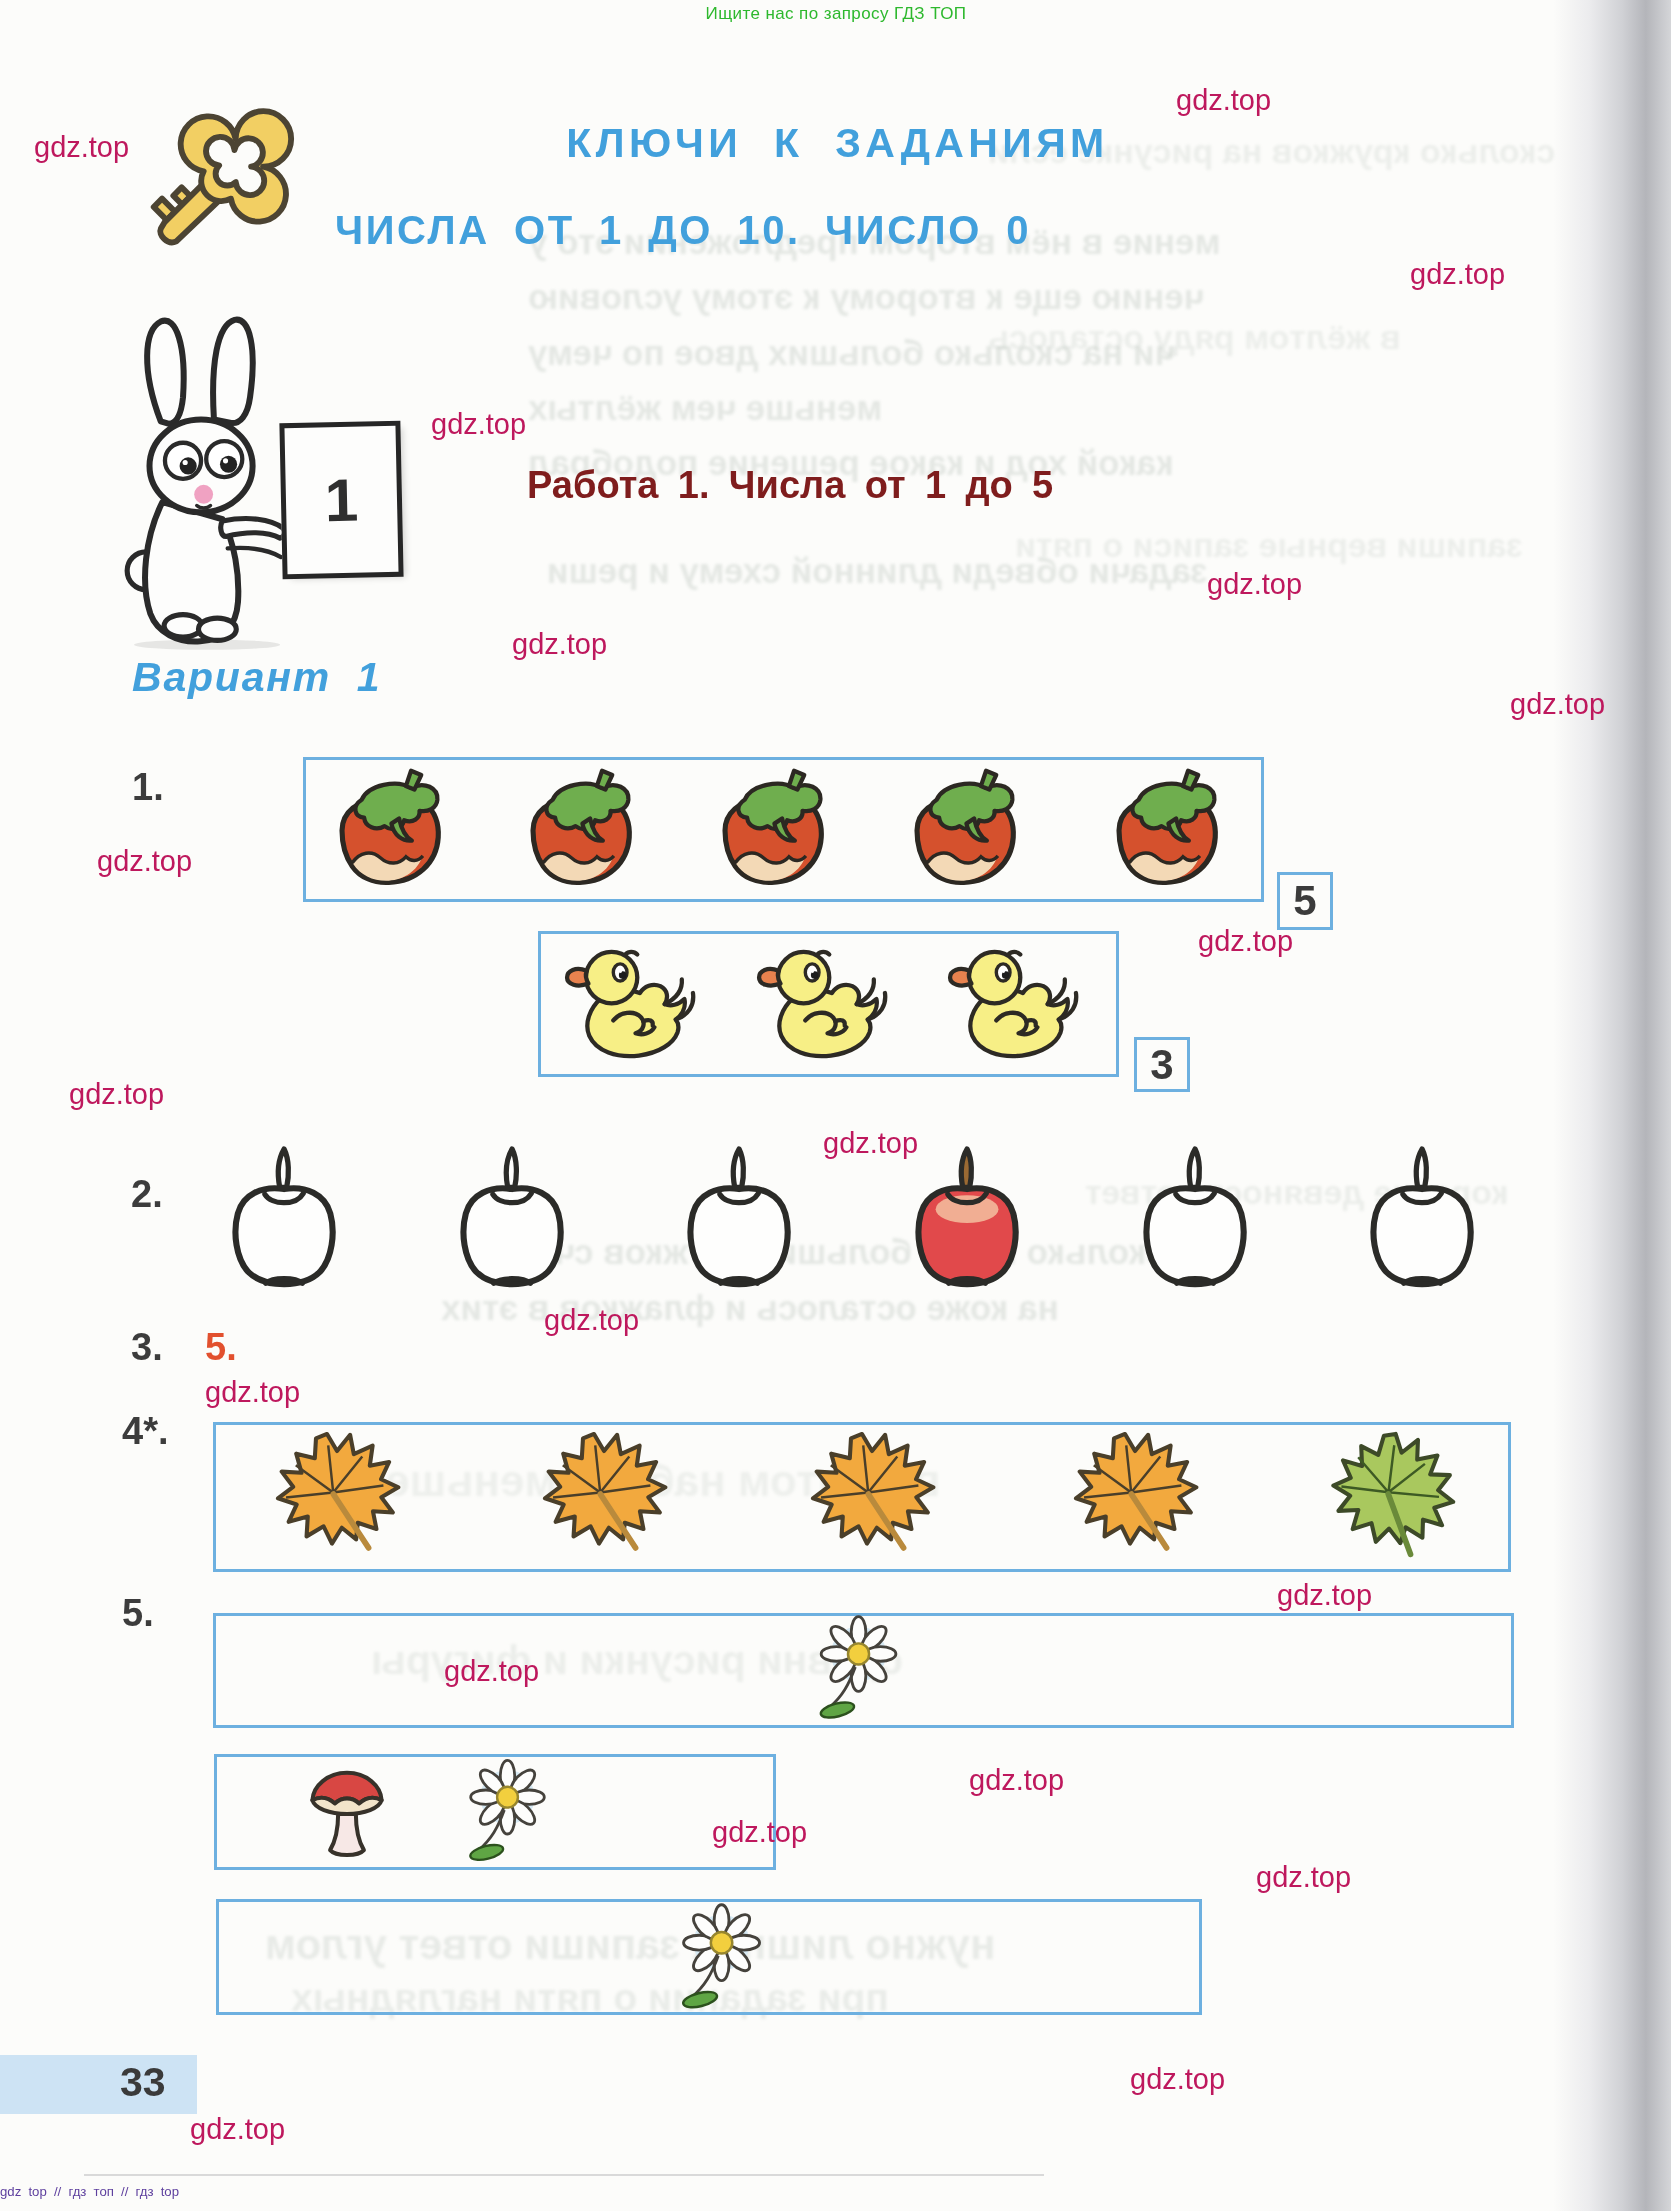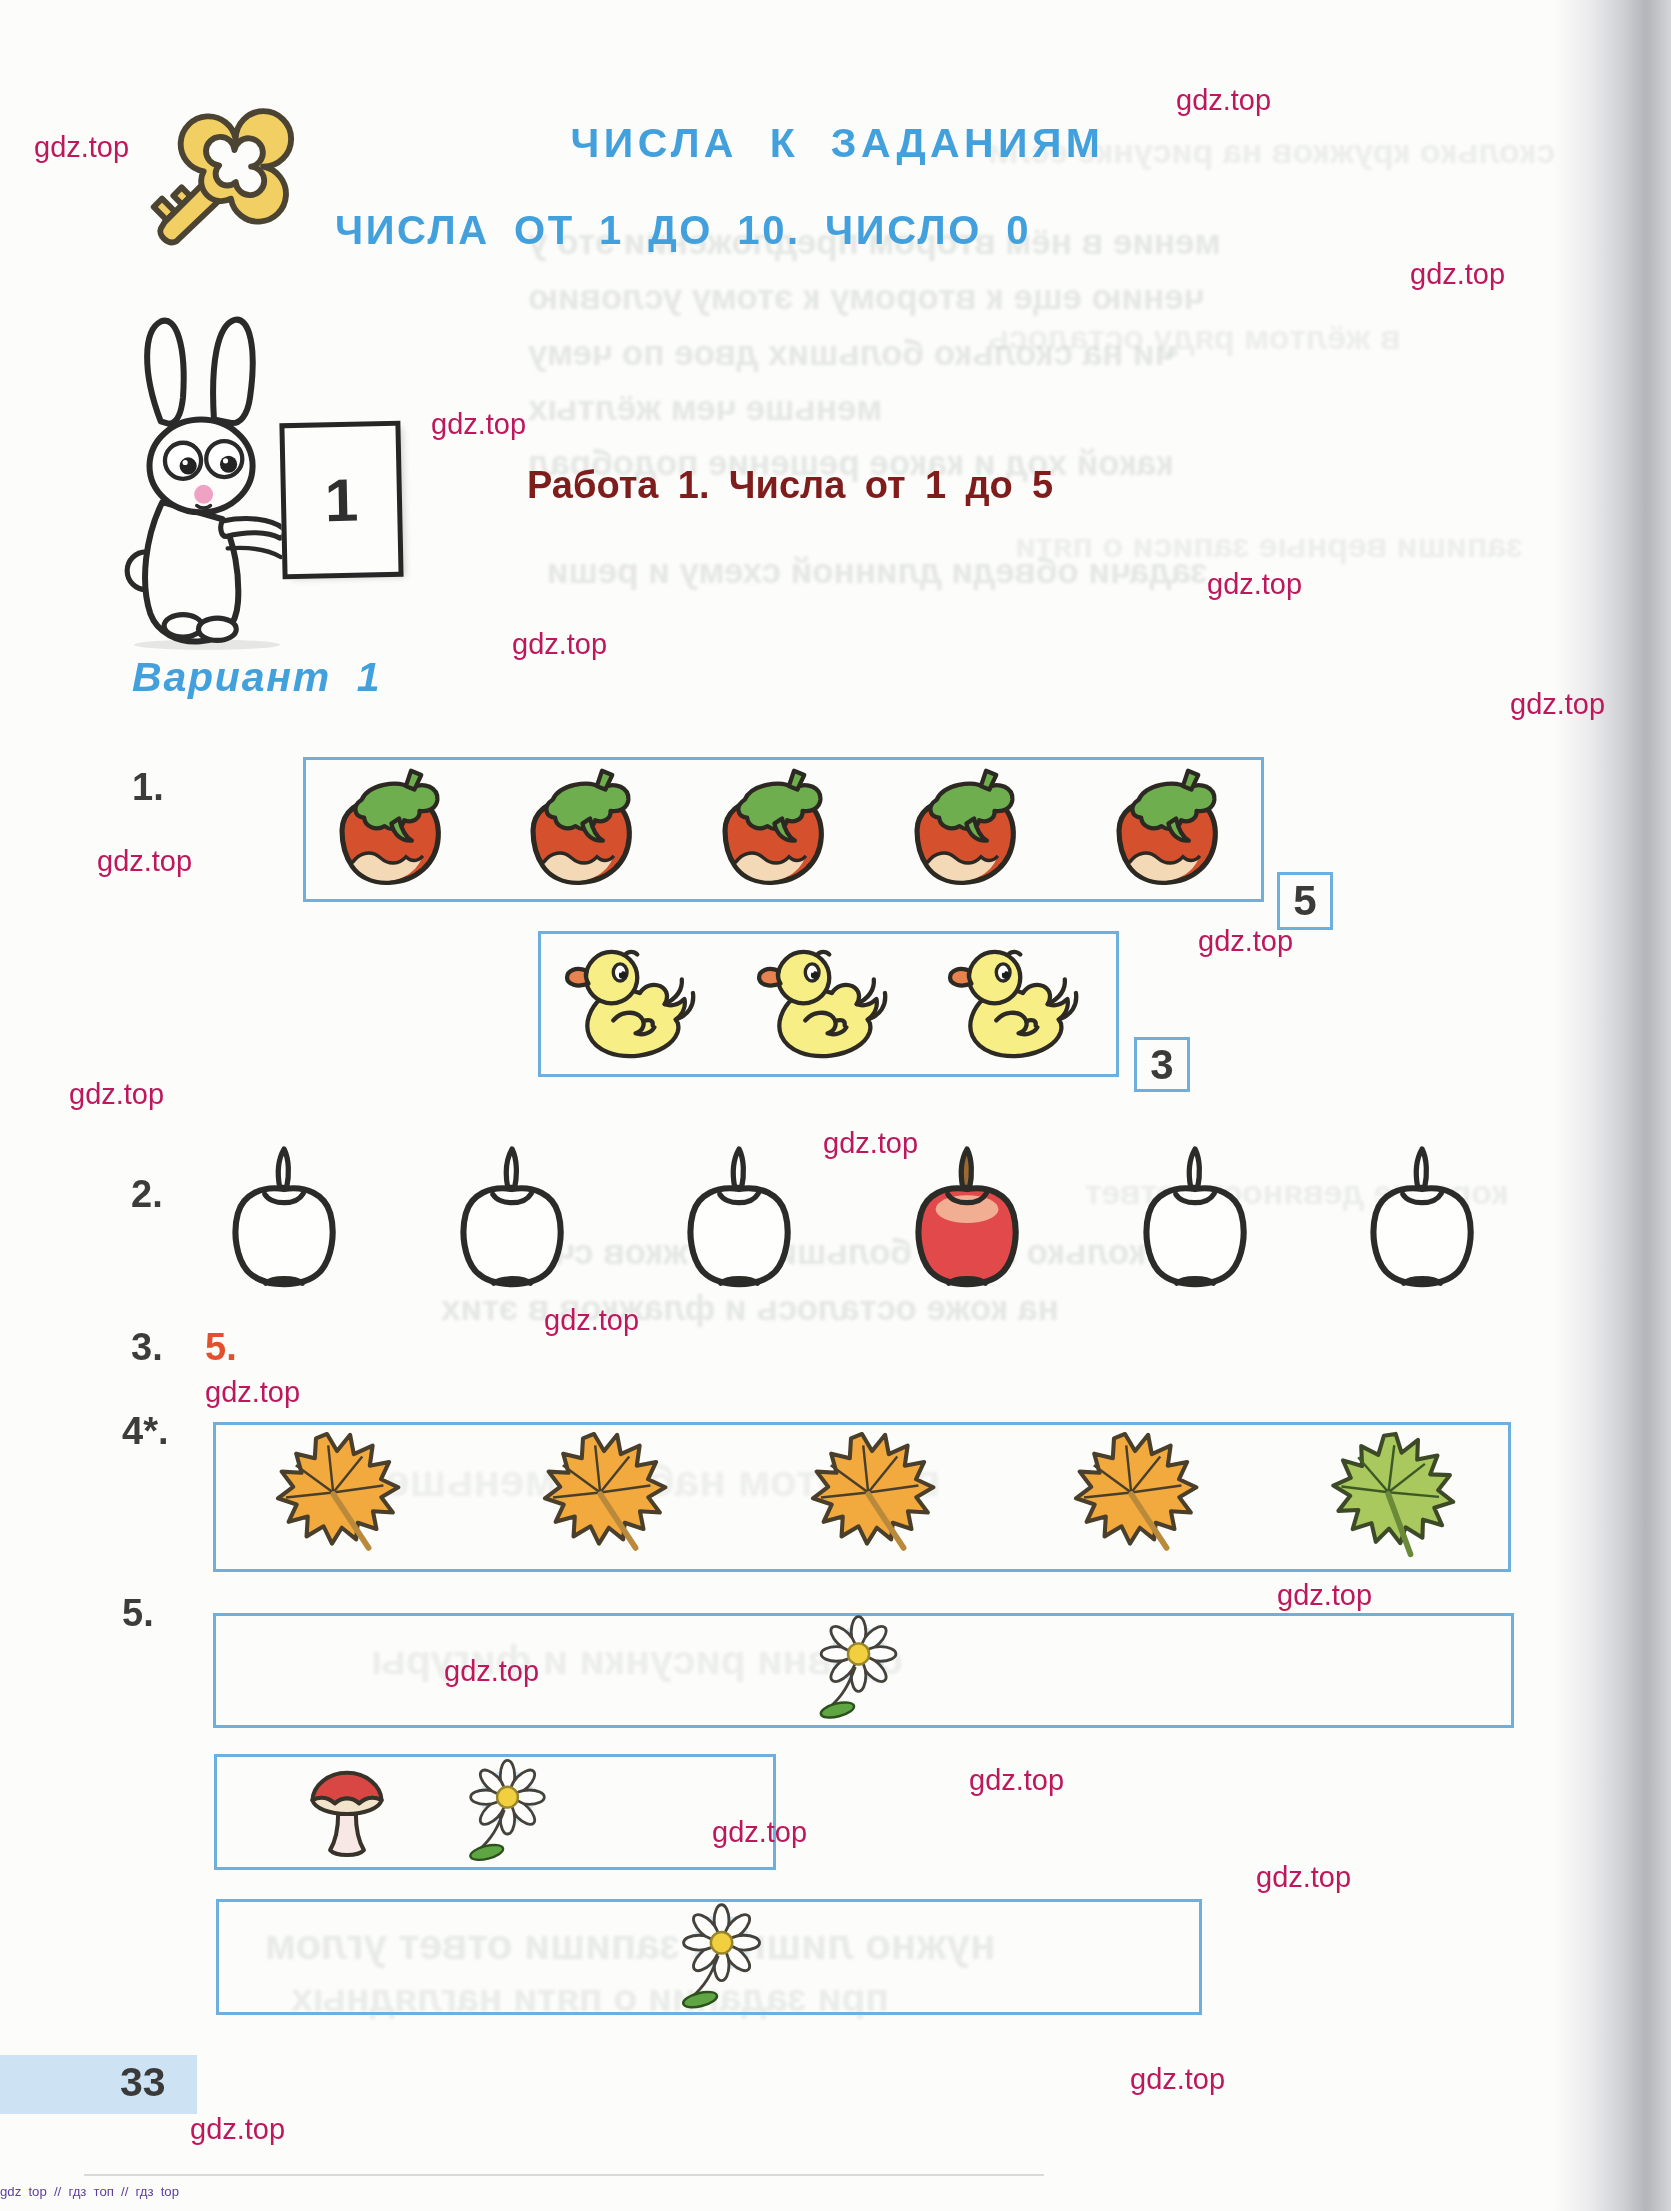--- a/index.html
+++ b/index.html
@@ -60,20 +60,21 @@
   <div class="bleed" style="left:988px;top:318px;font-size:34px;opacity:.16;">в жёлтом ряду осталось</div>
   <div class="bleed" style="left:1015px;top:526px;font-size:34px;opacity:.16;">запиши верные записи о пяти</div>
   <div class="bleed" style="left:476px;top:1232px;font-size:35px;">сколько всего больших кружков считая</div>
   <div class="bleed" style="left:441px;top:1288px;font-size:35px;">на коже осталось и флажков в этих</div>
   <div class="bleed" style="left:1085px;top:1173px;font-size:34px;opacity:.17;">корзине девяносто ответ</div>
   <div class="bleed" style="left:291px;top:1456px;font-size:44px;opacity:.14;">в жёлтом наборе меньше чем</div>
   <div class="bleed" style="left:371px;top:1637px;font-size:41px;opacity:.16;">сравни рисунки и фигуры</div>
   <div class="bleed" style="left:265px;top:1921px;font-size:42px;opacity:.2;">нужно лишних запиши ответ углом</div>
   <div class="bleed" style="left:291px;top:1976px;font-size:39px;opacity:.18;">при задании о пяти наглядных</div>
 
+  <div class="promo">Ищите нас по запросу ГДЗ ТОП</div>
 
   <svg width="0" height="0" style="position:absolute" aria-hidden="true">
     <defs>
       <symbol id="tomato" viewBox="0 0 150 155" overflow="visible">
         <path fill="#d5512d" stroke="#2c2822" stroke-width="6" stroke-linejoin="round" d="M75 36 C110 30 136 52 134 86 C132 117 108 138 76 139 C58 140 42 133 33 120 C26 110 21 94 21 78 C21 52 45 41 75 36 Z"></path>
         <path fill="#f3d9b6" stroke="none" d="M34 117 C43 104 57 102 67 111 C77 120 88 119 96 110 C102 116 110 116 115 109 C110 125 94 136 76 137 C59 138 43 131 34 117 Z"></path>
         <path fill="none" stroke="#2c2822" stroke-width="4" d="M33 116 C42 103 56 101 66 110 C76 119 88 118 96 109 C102 115 110 115 116 108"></path>
         <path fill="#6fae4e" stroke="#2c2822" stroke-width="5" stroke-linejoin="round" d="M44 42 C52 24 86 18 102 28 C118 20 134 28 133 42 C132 52 122 57 112 55 C113 64 104 70 94 66 C92 76 80 80 71 73 C61 79 48 74 47 63 C36 62 32 50 44 42 Z"></path>
         <path fill="#6fae4e" stroke="#2c2822" stroke-width="5" stroke-linejoin="round" d="M88 64 C91 78 96 86 103 90 C92 91 82 84 79 70 Z"></path>
         <path fill="#6fae4e" stroke="#2c2822" stroke-width="5" stroke-linejoin="round" d="M96 26 L102 8 L114 13 L106 30 Z"></path>
@@ -187,21 +188,21 @@
           <path fill="none" stroke-width="4" d="M80 226 C84 230 92 230 96 226"></path>
         </g>
       </symbol>
     </defs>
   </svg>
 
   <svg class="ico" style="left:122px;top:104px;width:168px;height:168px" viewBox="0 0 190 190" width="168" height="168">
       <use href="#key"></use>
     </svg>
 
-  <div class="t-main">ЧИСЛА К ЗАДАНИЯМ</div>
+  <div class="t-main">КЛЮЧИ К ЗАДАНИЯМ</div>
   <div class="t-sub">ЧИСЛА ОТ 1 ДО 10. ЧИСЛО 0</div>
 
   <svg class="ico" style="left:128px;top:311px;width:159px;height:340px" viewBox="0 0 180 385" width="159" height="340">
       <use href="#rabbit"></use>
     </svg>
   <div class="card">
     <span>1</span>
   </div>
 
   <div class="t-work">Работа 1. Числа от 1 до 5</div>

